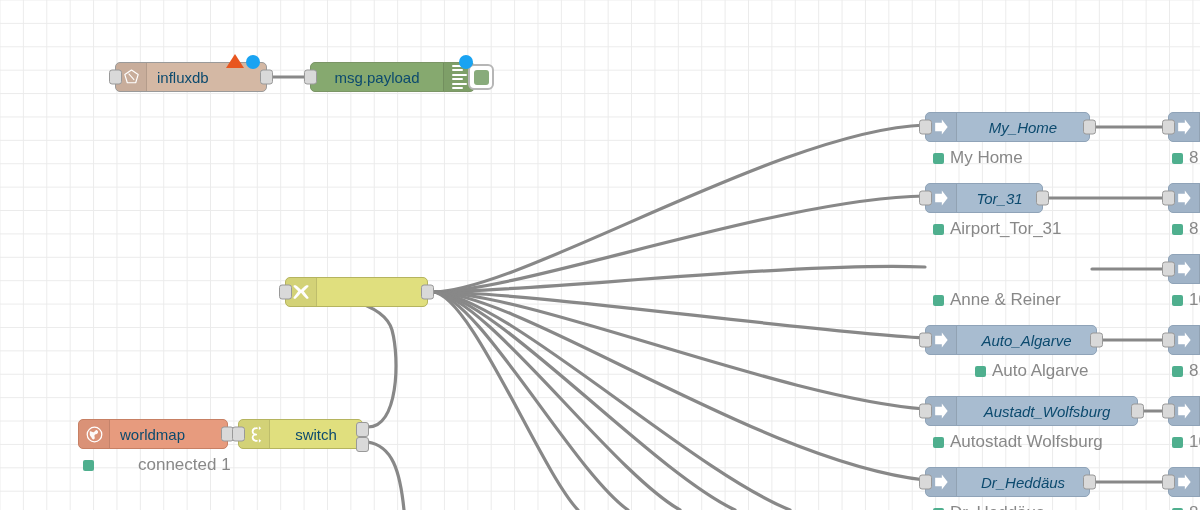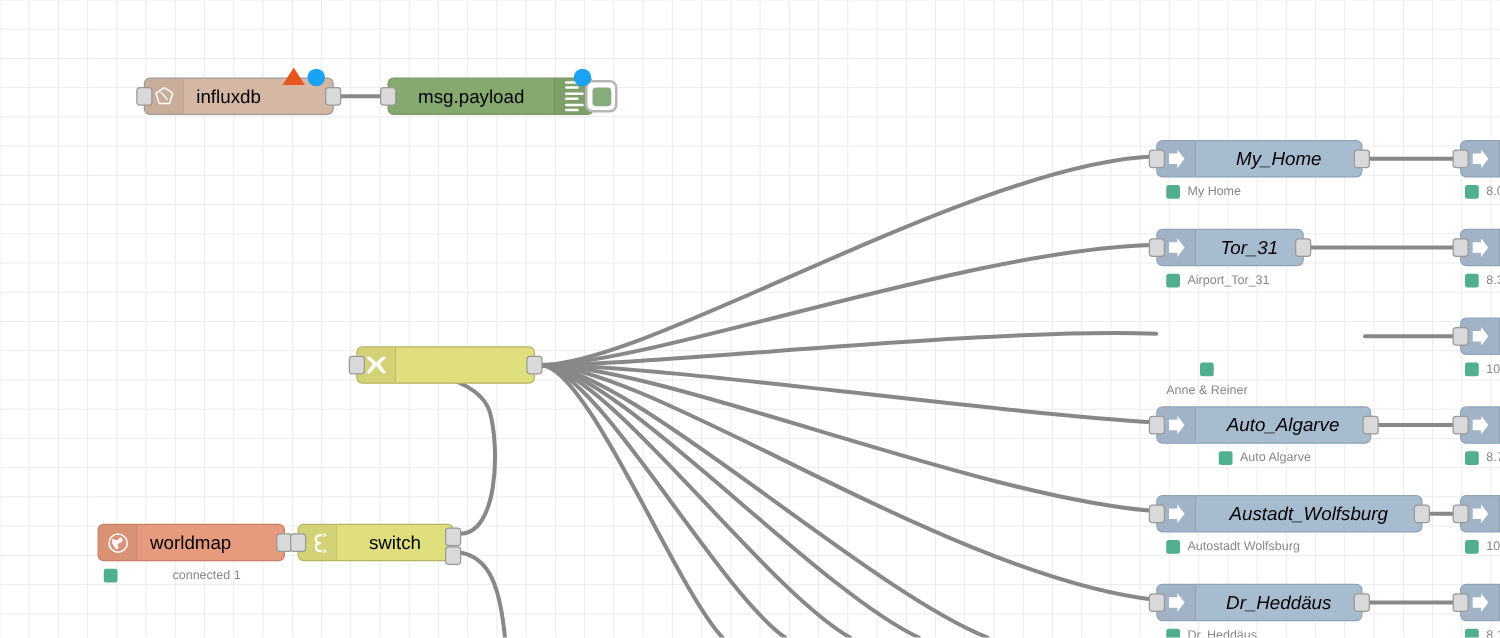--- a/index.html
+++ b/index.html
@@ -66,21 +66,21 @@
     border-right: none;
     border-left: 1px solid rgba(0,0,0,0.10);
     border-radius: 0 4px 4px 0;
   }
   .node-label {
     flex: 1 1 auto;
     display: flex;
     align-items: center;
     padding: 0 10px;
     font-size: 15px;
-    color: #000000;
+    color: #0c4a6e;
     white-space: nowrap;
   }
   .node-label.center { justify-content: center; }
   .node-label.italic { font-style: italic; }
 
   
   .port {
     position: absolute;
     width: 11px;
     height: 13px;
@@ -94,21 +94,21 @@
   .port.in  { left: -7px; }
   .port.out { right: -7px; }
   .port.out2 { right: -7px; top: auto; transform: none; }
 
   
   .node-status {
     position: absolute;
     display: flex;
     align-items: center;
     gap: 6px;
-    font-size: 10px;
+    font-size: 17px;
     color: #888;
     white-space: nowrap;
   }
   .status-dot {
     width: 11px;
     height: 11px;
     border-radius: 2px;
     background: #4faf8e;
     flex: 0 0 11px;
   }
@@ -315,21 +315,21 @@
           <polygon points="5,7 13,7 13,3 20,12 13,21 13,17 5,17" fill="#ffffff"></polygon>
         </svg>
       </span>
       <span class="node-label center italic">Tor_31</span>
     </div>
     <div class="node-status" style="left:933px; top:219px;">
       <span class="status-dot"></span>
       <span>Airport_Tor_31</span>
     </div>
 
-    <div class="node-status" style="left:933px; top:290px;flex-direction:column;">
+    <div class="node-status" style="left:933px; top:290px;">
       <span class="status-dot"></span>
       <span>Anne &amp; Reiner</span>
     </div>
 
     <div class="node" style="left:925px; top:325px; width:172px; background:#a8bcd0; border-color:#8fa3b8;">
       <span class="port in"></span>
       <span class="port out"></span>
       <span class="node-icon" style="background:rgba(0,0,0,0.045);">
         <svg class="glyph" width="20" height="20" viewBox="0 0 24 24">
           <polygon points="5,7 13,7 13,3 20,12 13,21 13,17 5,17" fill="#ffffff"></polygon>

